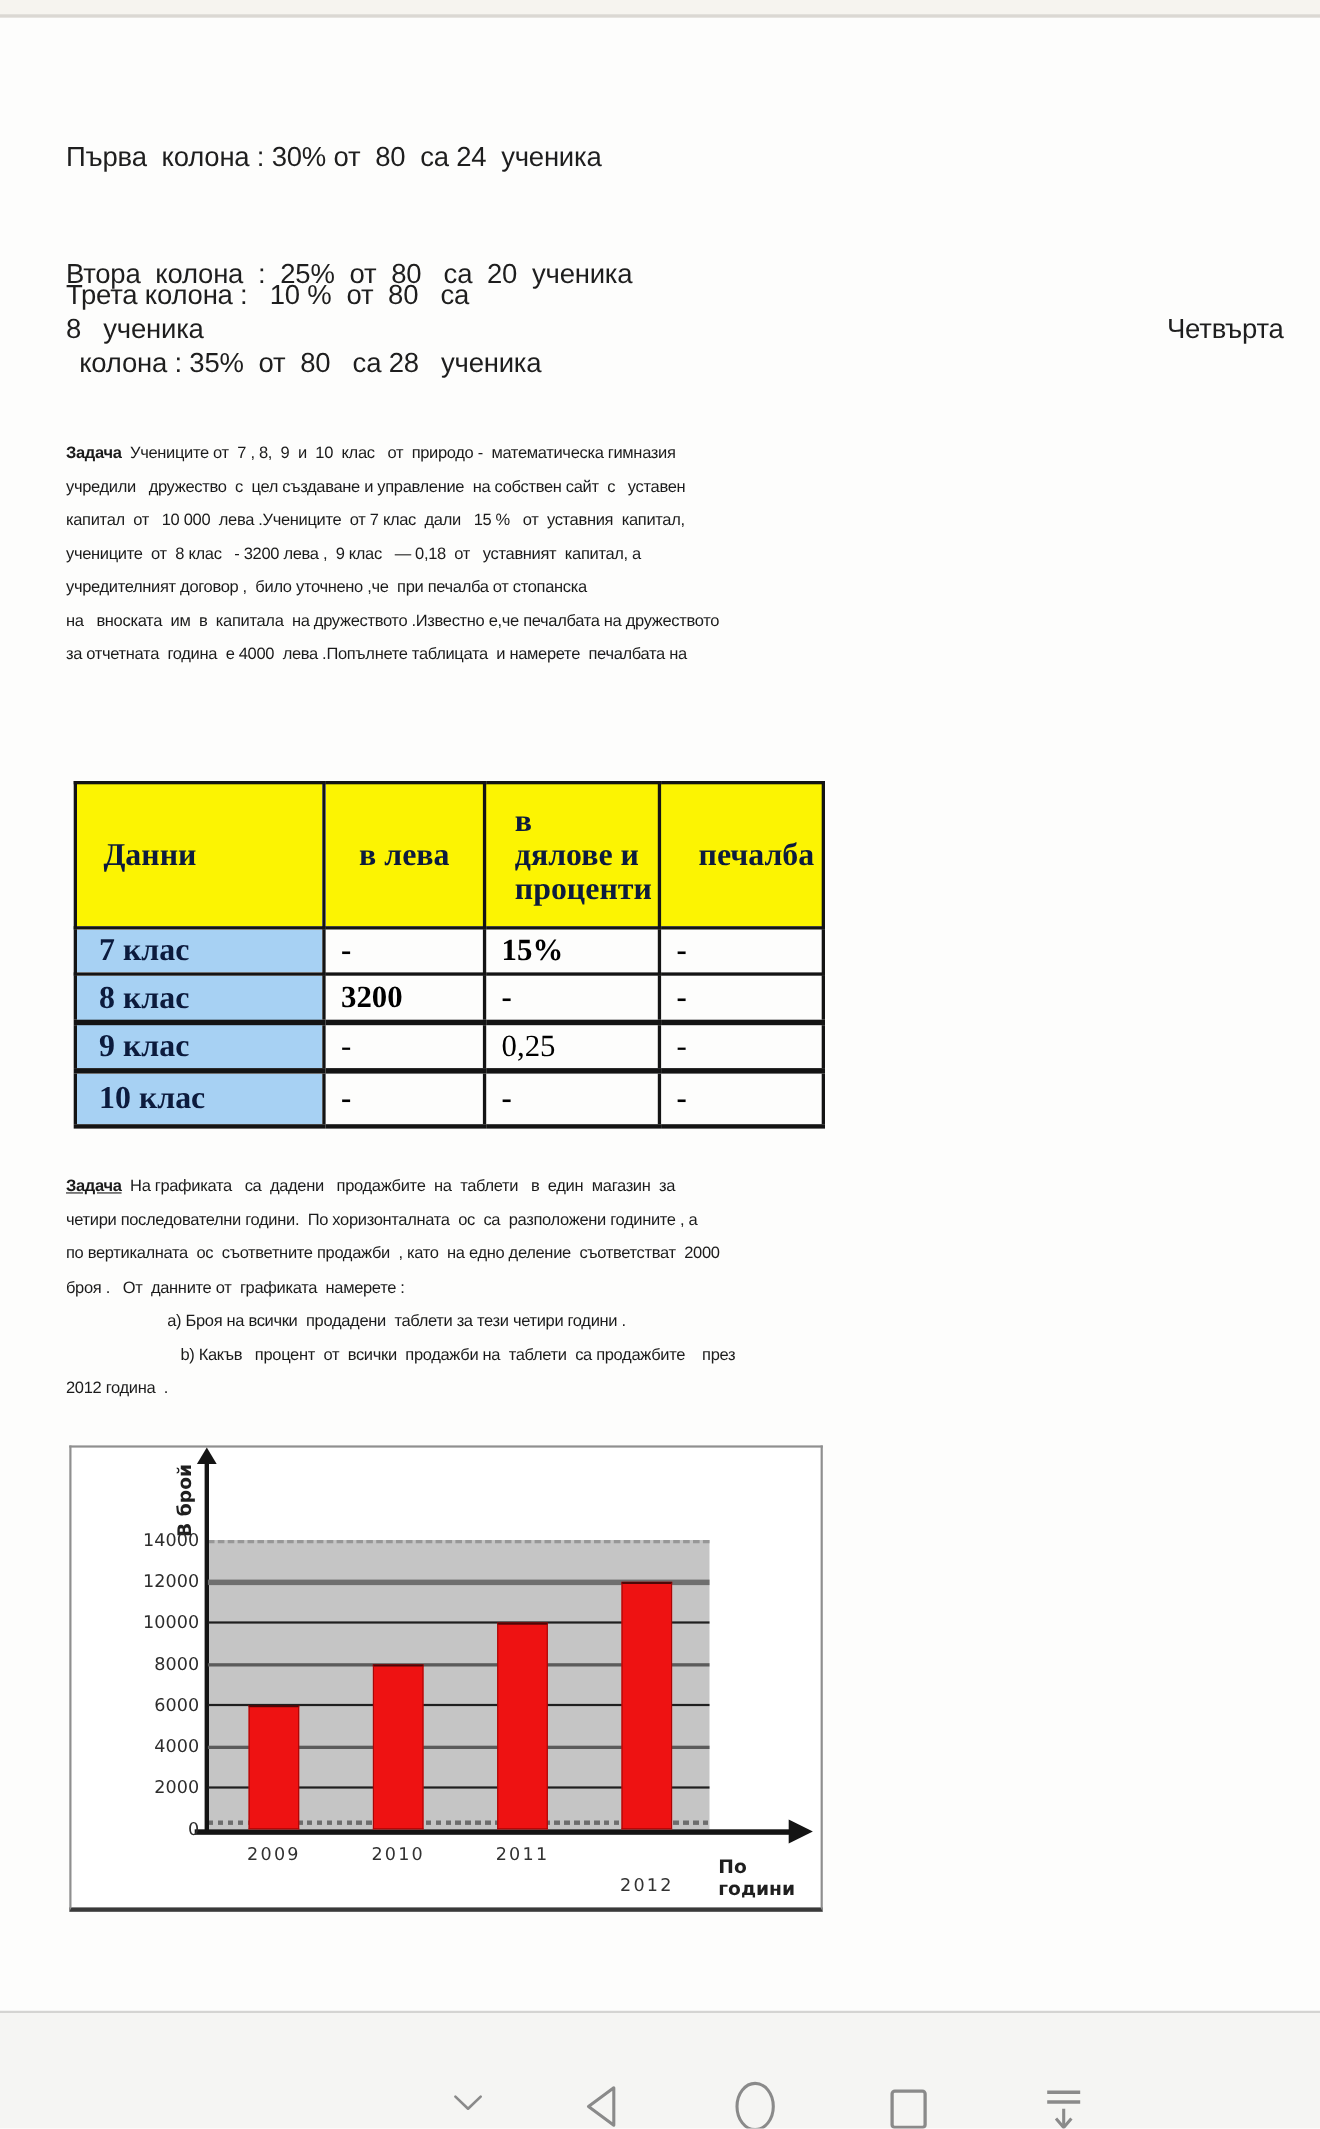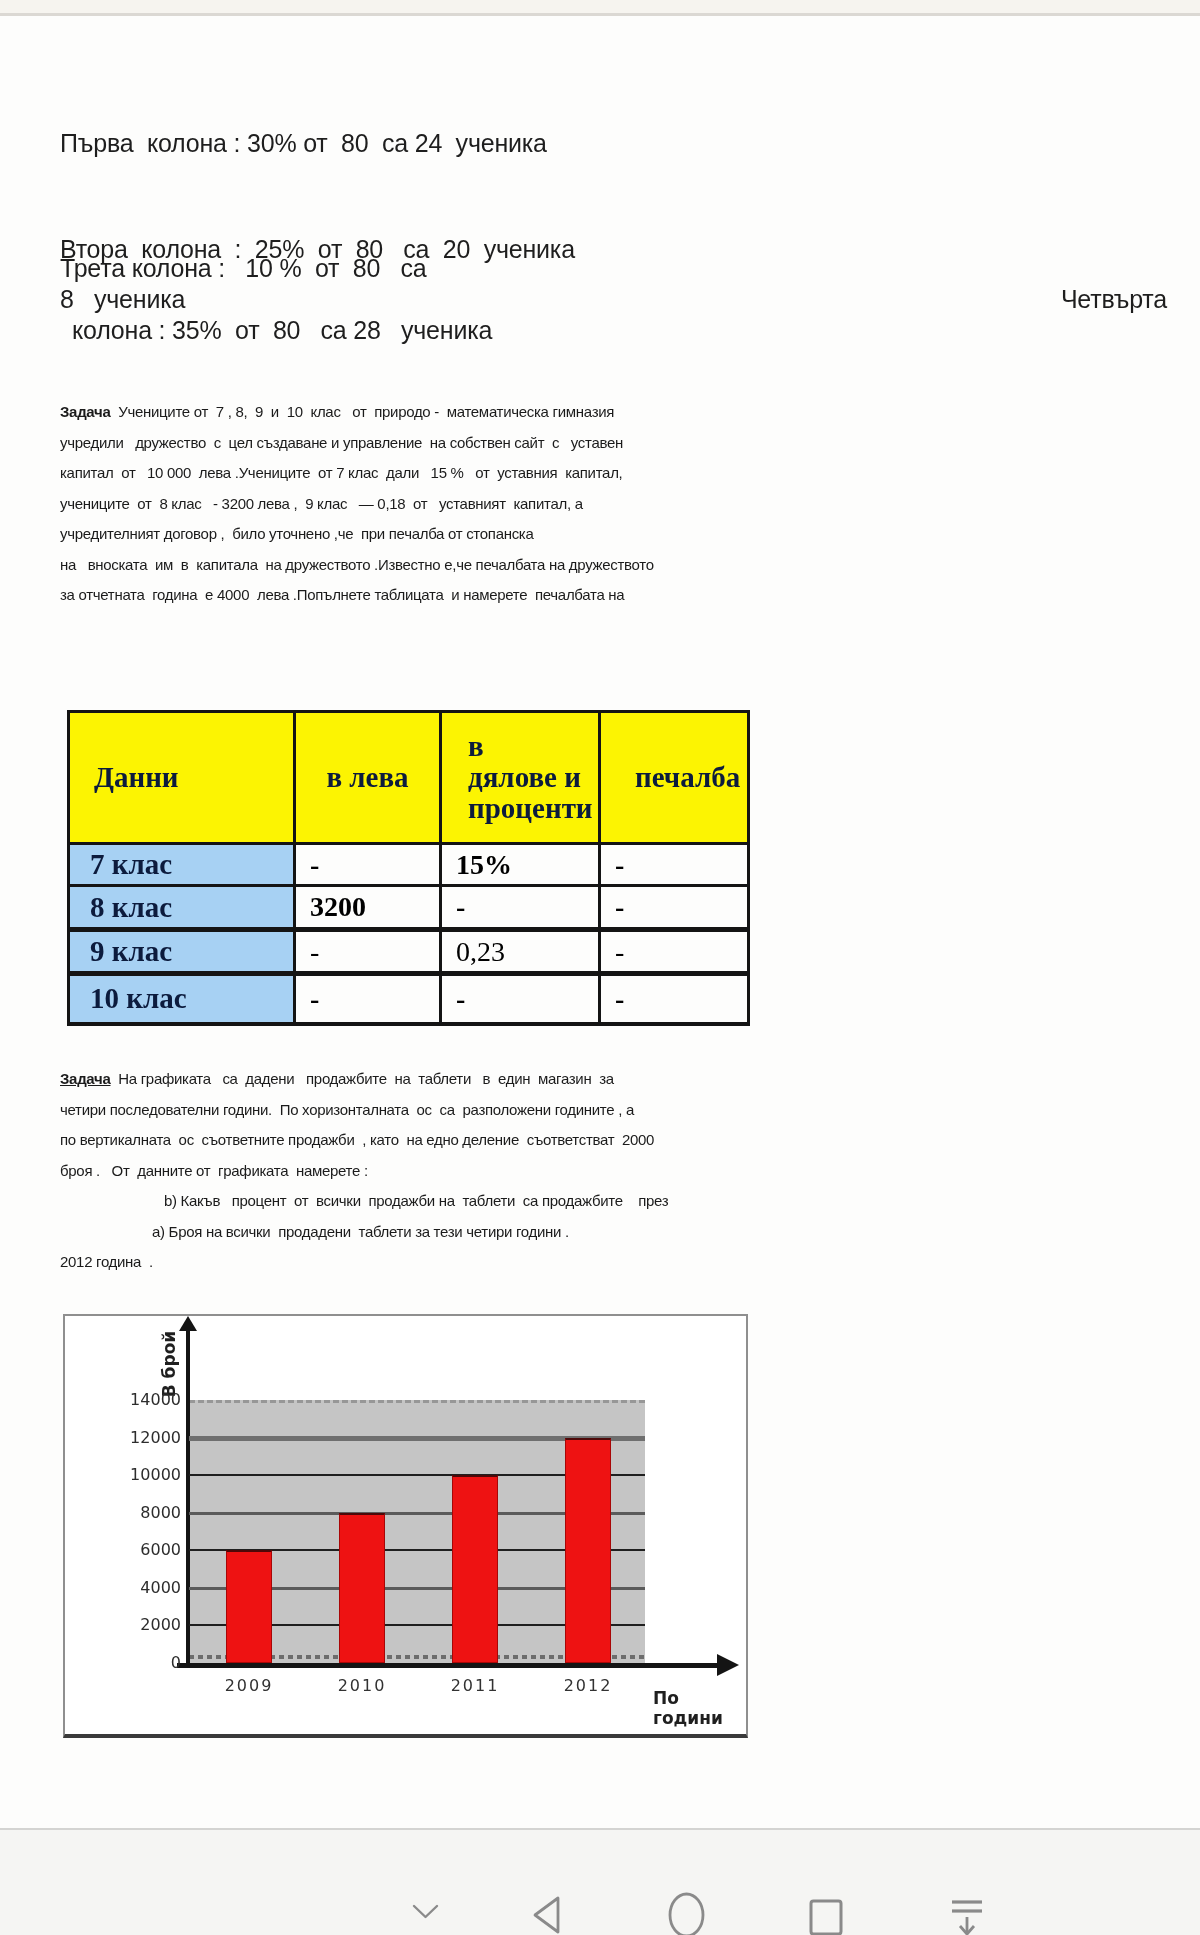--- a/index.html
+++ b/index.html
@@ -120,39 +120,39 @@
     </tr>
     <tr class="r2">
       <td class="rowlbl">8 клас</td>
       <td class="val">3200</td>
       <td class="val">-</td>
       <td class="val">-</td>
     </tr>
     <tr class="r3">
       <td class="rowlbl">9 клас</td>
       <td class="val">-</td>
-      <td class="val">0,23</td>
+      <td class="val">0,25</td>
       <td class="val">-</td>
     </tr>
     <tr class="r4">
       <td class="rowlbl">10  клас</td>
       <td class="val">-</td>
       <td class="val">-</td>
       <td class="val">-</td>
     </tr>
   </tbody>
 </table>
 
 <div class="abs" style="left:60px;top:1064px;">
   <div class="para"><span class="lbl u">Задача</span><span>  На графиката   са  дадени   продажбите  на  таблети   в  един  магазин  за</span></div>
   <div class="para">четири последователни години.  По хоризонталната  ос  са  разположени годините , а</div>
   <div class="para">по вертикалната  ос  съответните продажби  , като  на едно деление  съответстват  2000</div>
   <div class="para">броя .   От  данните от  графиката  намерете :</div>
+  <div class="para indent-a">а) Броя на всички  продадени  таблети за тези четири години .</div>
   <div class="para indent-b">b) Какъв   процент  от  всички  продажби на  таблети  са продажбите    през</div>
-  <div class="para indent-a">а) Броя на всички  продадени  таблети за тези четири години .</div>
   <div class="para">2012 година  .</div>
 </div>
 
 <div class="abs chart-box" id="chart">
   <div class="plot-area" id="plot" style="background: rgb(197, 197, 197);"></div>
   <div class="plot-base"></div>
   <div class="yaxis"></div>
   <div class="yaxis-arrow"></div>
   <div class="xaxis"></div>
   <div class="xaxis-arrow"></div>
@@ -172,21 +172,21 @@
     <div class="grid g-heavy" style="top: 119.571px;"></div>
     <div class="ytick" style="top: 111.571px;">12000</div>
     <div class="ytick" style="top: 74px;">14000</div>
     <div class="bar" style="left: 161px; top: 234.286px; height: 112.714px; background: rgb(238, 18, 18);"></div>
     <div class="xcat" style="left: 139px;">2009</div>
     <div class="bar" style="left: 274px; top: 196.714px; height: 150.286px; background: rgb(238, 18, 18);"></div>
     <div class="xcat" style="left: 252px;">2010</div>
     <div class="bar" style="left: 387px; top: 159.143px; height: 187.857px; background: rgb(238, 18, 18);"></div>
     <div class="xcat" style="left: 365px;">2011</div>
     <div class="bar" style="left: 500px; top: 121.571px; height: 225.429px; background: rgb(238, 18, 18);"></div>
-    <div class="xcat" style="left: 478px;">2012</div>
+    <div class="xcat" style="left: 478px; margin-top: 28px;">2012</div>
   </div>
 
 <div class="abs navbar">
   <div class="navbtn" style="left:412px;top:74px;">
     <svg width="27" height="16" viewBox="0 0 27 16">
       <polyline points="2,2 13.5,13 25,2" fill="none" stroke="#8a8a8a" stroke-width="2.4" stroke-linecap="round" stroke-linejoin="round"></polyline>
     </svg>
   </div>
   <div class="navbtn" style="left:529px;top:63px;">
     <svg width="36" height="44" viewBox="0 0 36 44">

